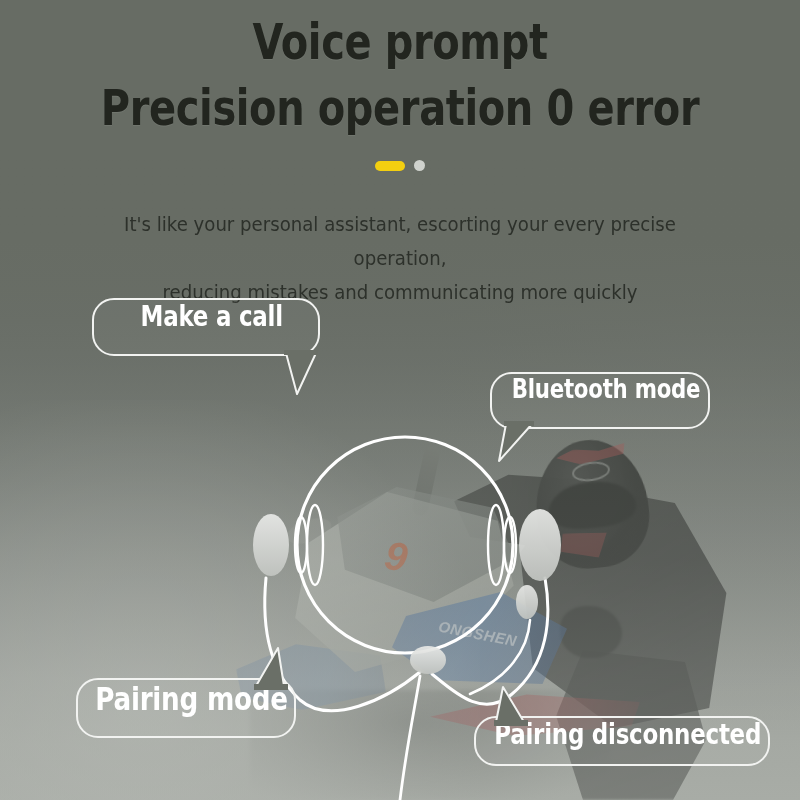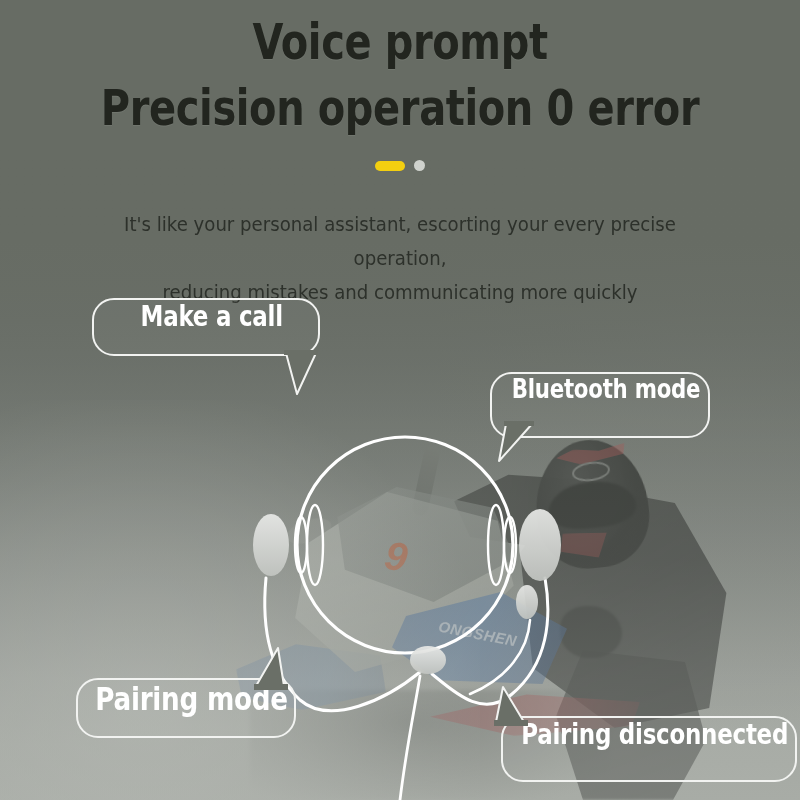--- a/index.html
+++ b/index.html
@@ -333,23 +333,23 @@
     background: rgba(255,255,255,0.04);
     padding-left: 12px;
   }
   .bubble span {
     transform: scaleX(0.82);
     display: inline-block;
     letter-spacing: -0.3px;
   }
 
   #bubble-make-a-call   { left: 92px;  top: 298px; width: 228px; height: 58px; font-size: 28px; }
-  #bubble-bluetooth     { left: 490px; top: 372px; width: 220px; height: 66px; font-size: 26px; }
+  #bubble-bluetooth     { left: 490px; top: 372px; width: 220px; height: 57px; font-size: 26px; }
   #bubble-pairing-mode  { left: 76px;  top: 678px; width: 220px; height: 60px; font-size: 32px; }
-  #bubble-disconnected  { left: 501px; top: 716px; width: 296px; height: 66px; font-size: 28px; }
+  #bubble-disconnected  { left: 474px; top: 716px; width: 296px; height: 50px; font-size: 28px; }
 
   .tail {
     position: absolute;
     pointer-events: none;
   }
 </style>
 </head>
 <body>
 
 <div id="stage">

